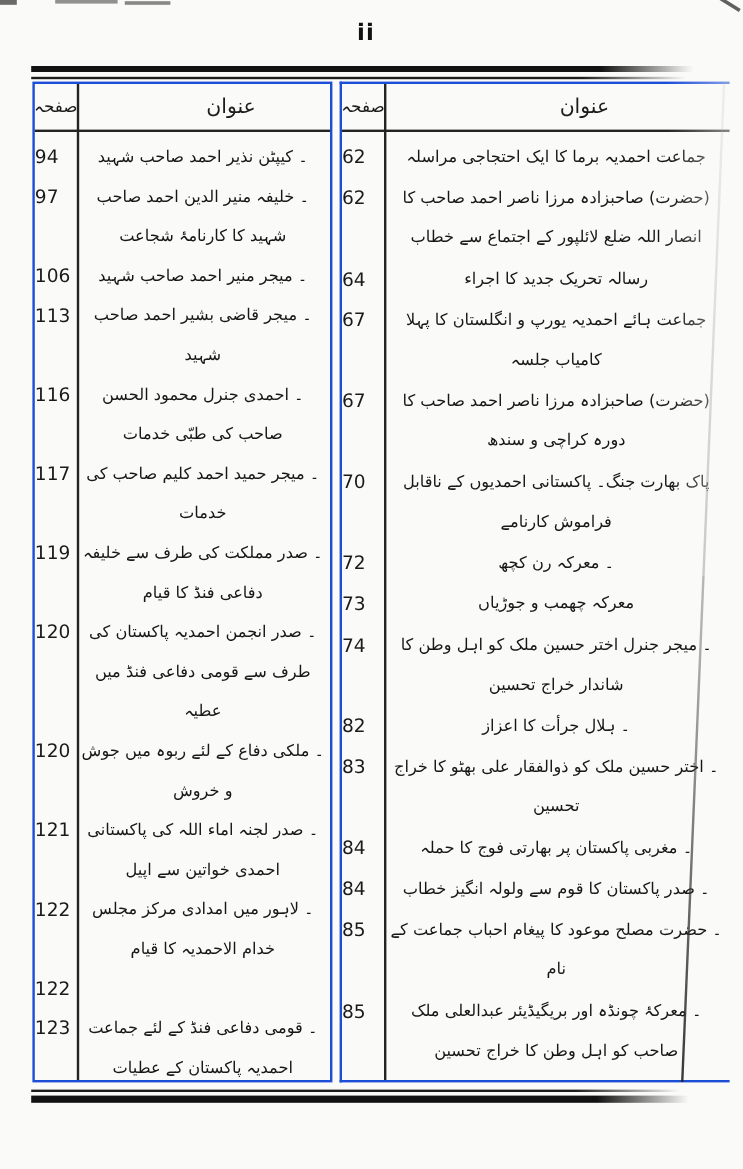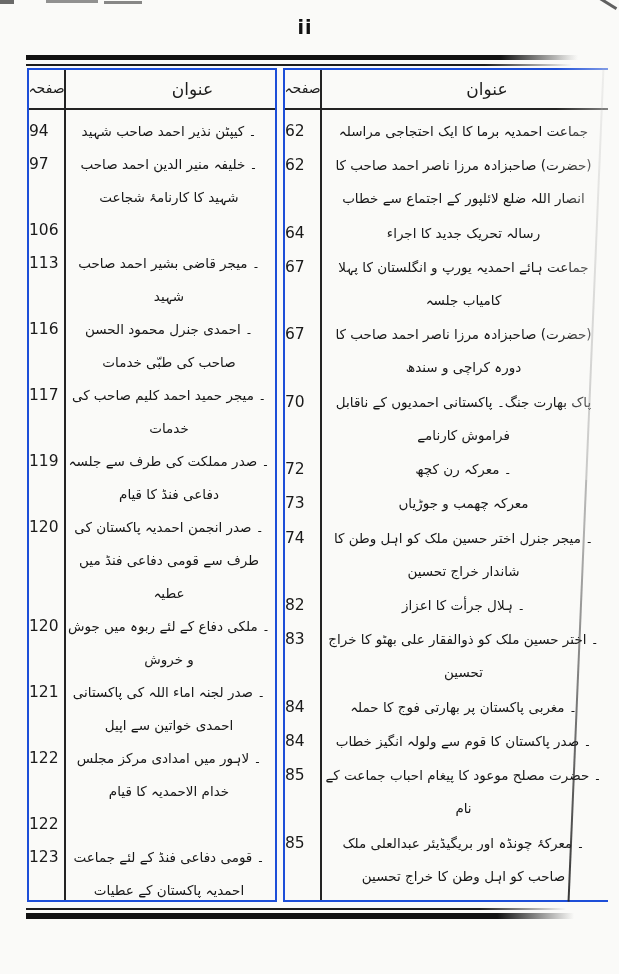--- a/index.html
+++ b/index.html
@@ -90,36 +90,37 @@
       <div class="row">
           <div class="pg">94</div>
           <div class="ti">۔ کیپٹن نذیر احمد صاحب شہید</div>
         </div>
       <div class="row">
           <div class="pg">97</div>
           <div class="ti">۔ خلیفہ منیر الدین احمد صاحب شہید کا کارنامۂ شجاعت</div>
         </div>
       <div class="row">
           <div class="pg">106</div>
+          <div class="ti">۔ میجر منیر احمد صاحب شہید</div>
         </div>
       <div class="row">
           <div class="pg">113</div>
           <div class="ti">۔ میجر قاضی بشیر احمد صاحب شہید</div>
         </div>
       <div class="row">
           <div class="pg">116</div>
           <div class="ti">۔ احمدی جنرل محمود الحسن صاحب کی طبّی خدمات</div>
         </div>
       <div class="row">
           <div class="pg">117</div>
           <div class="ti">۔ میجر حمید احمد کلیم صاحب کی خدمات</div>
         </div>
       <div class="row">
           <div class="pg">119</div>
-          <div class="ti">۔ صدر مملکت کی طرف سے جلسہ دفاعی فنڈ کا قیام</div>
+          <div class="ti">۔ صدر مملکت کی طرف سے خلیفہ دفاعی فنڈ کا قیام</div>
         </div>
       <div class="row">
           <div class="pg">120</div>
           <div class="ti">۔ صدر انجمن احمدیہ پاکستان کی طرف سے قومی دفاعی فنڈ میں عطیہ</div>
         </div>
       <div class="row">
           <div class="pg">120</div>
           <div class="ti">۔ ملکی دفاع کے لئے ربوہ میں جوش و خروش</div>
         </div>
       <div class="row">

